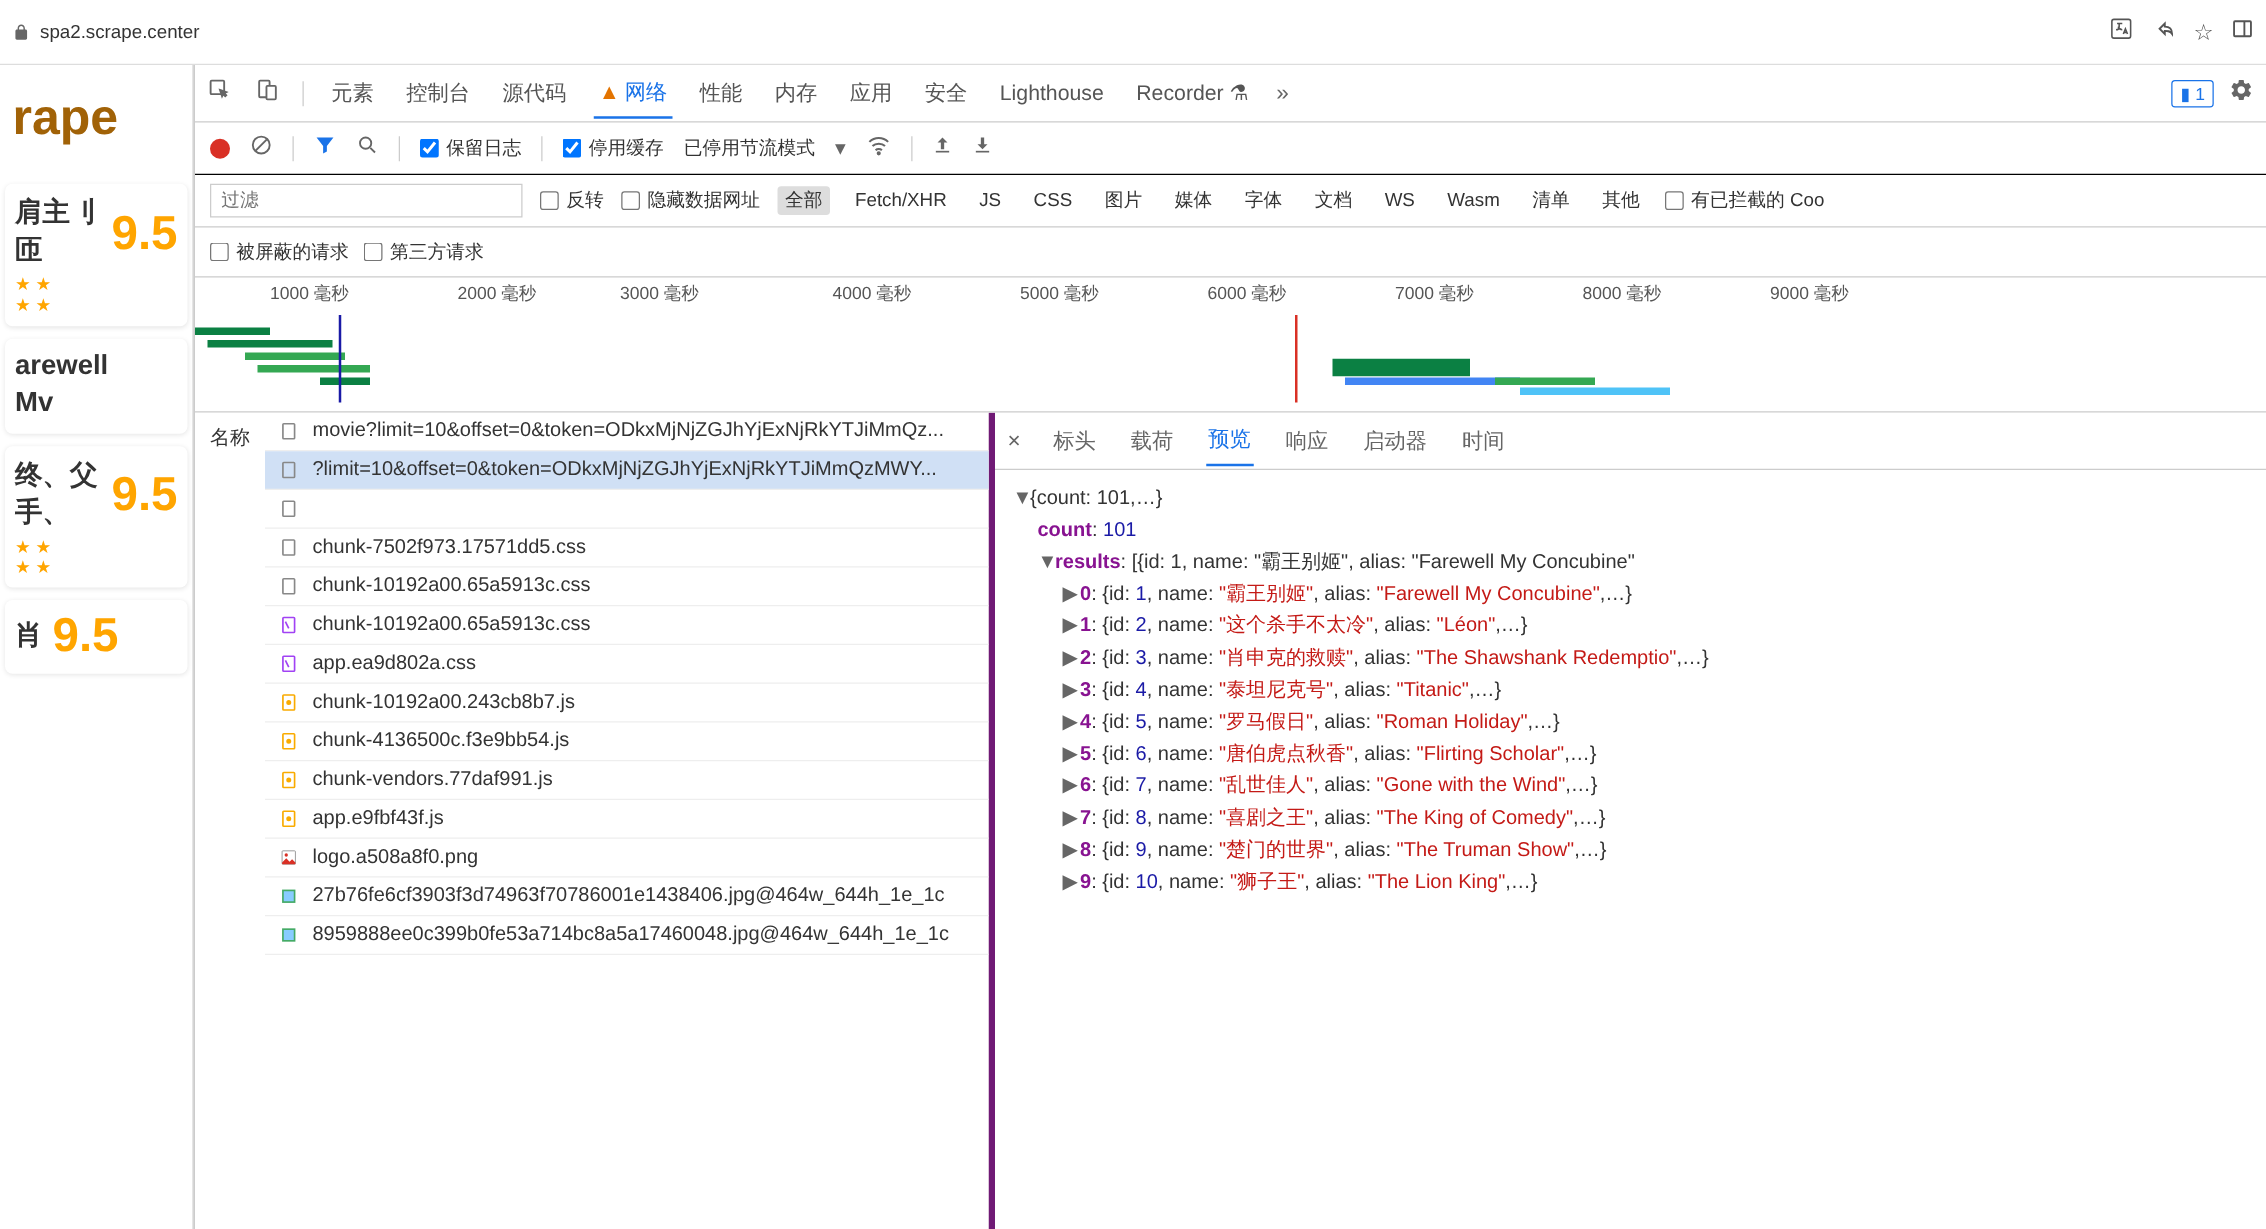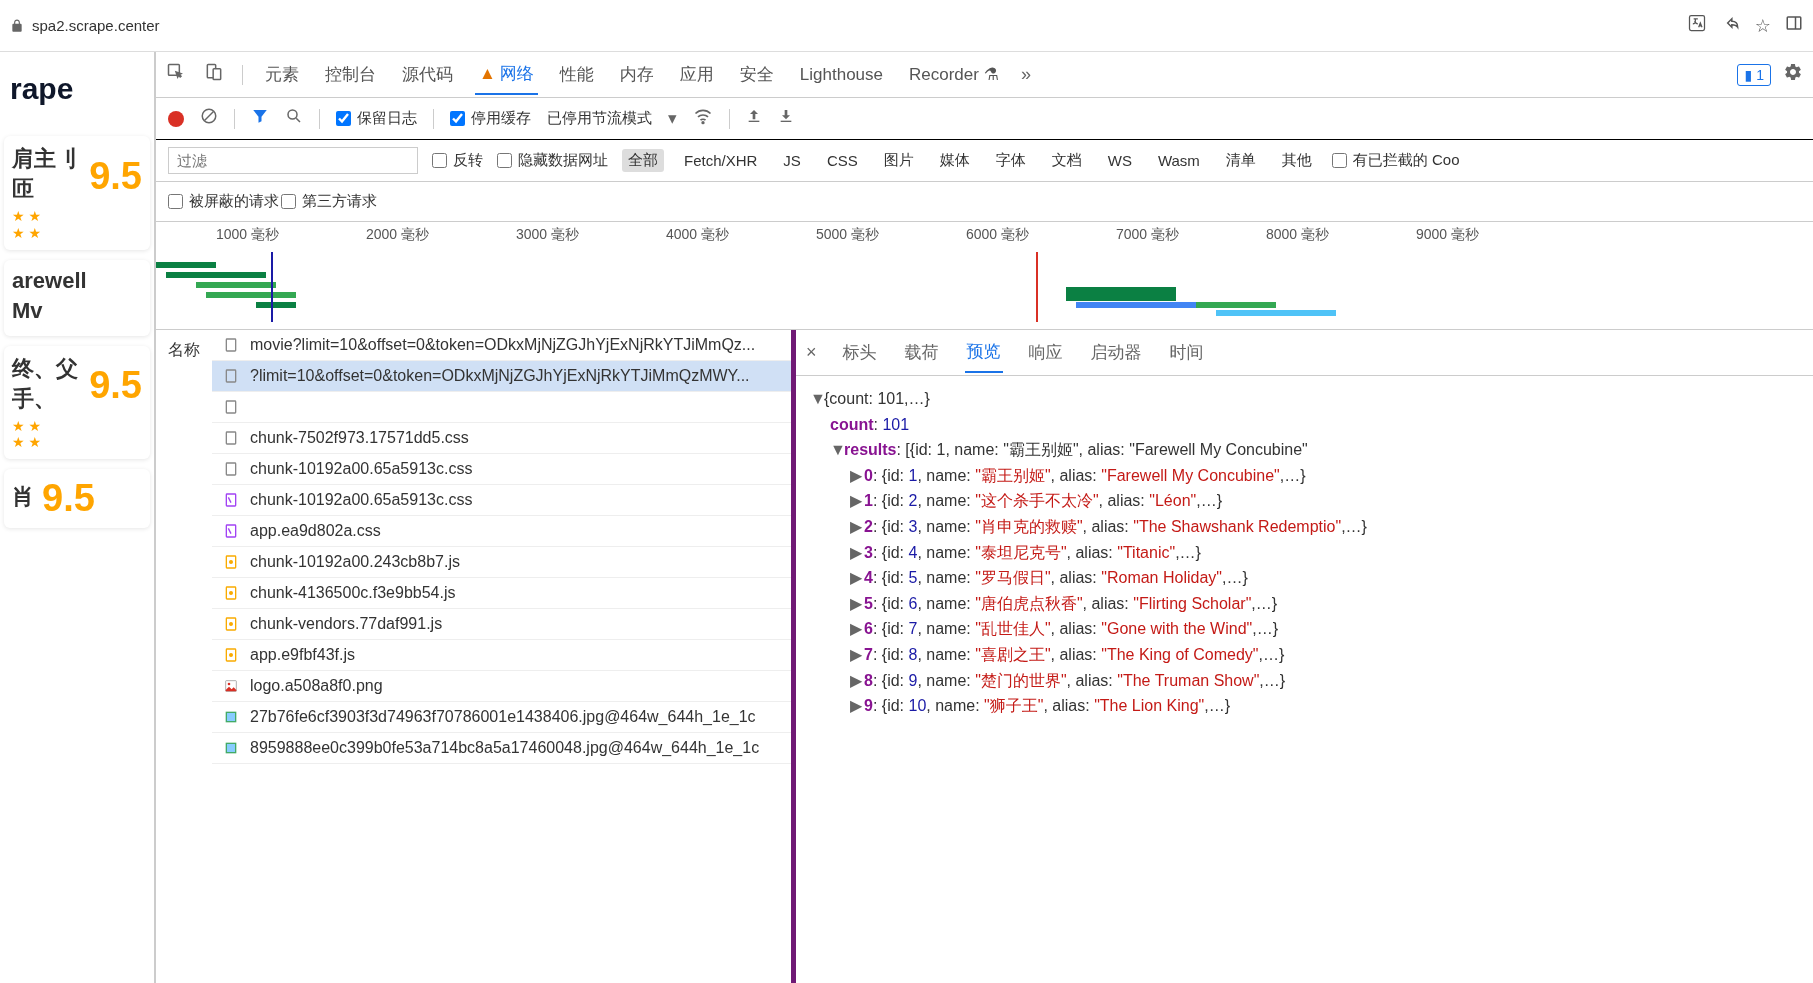--- a/index.html
+++ b/index.html
@@ -4,21 +4,21 @@
 <style>
 * { margin: 0; padding: 0; box-sizing: border-box; font-family: -apple-system, BlinkMacSystemFont, "Segoe UI", Arial, sans-serif; }
 body { background: #fff; font-size: 14px; color: #333; overflow: hidden; }
 .url-bar { display: flex; align-items: center; padding: 6px 10px; border-bottom: 1px solid #ddd; height: 52px; }
 .lock-icon { width: 14px; height: 14px; margin-right: 8px; color: #666; }
 .url-text { flex: 1; font-size: 15px; color: #333; }
 .url-actions { display: flex; gap: 14px; align-items: center; }
 .url-actions span { color: #555; font-size: 18px; cursor: pointer; }
 .main { display: flex; height: calc(100vh - 36px); }
 .left-panel { width: 155px; background: #fff; border-right: 1px solid #ccc; overflow: hidden; }
-.brand { font-size: 30px; font-weight: bold; padding: 20px 10px; color: #0f172a; }
+.brand { font-size: 40px; font-weight: bold; padding: 20px 10px; color: #a16207; }
 .card { background: #fff; margin: 10px 4px; padding: 8px; border-radius: 6px; box-shadow: 0 1px 4px rgba(0,0,0,0.1); }
 .card-row { display: flex; align-items: center; gap: 8px; }
 .rating { font-size: 38px; font-weight: 900; color: #ffa500; }
 .stars { color: #ffa500; font-size: 14px; line-height: 1.2; }
 .partial-text { font-size: 22px; font-weight: bold; color: #333; margin-bottom: 4px; }
 .devtools { flex: 1; display: flex; flex-direction: column; border-left: 1px solid #ccc; }
 .dt-tabs { display: flex; align-items: center; padding: 6px 10px; border-bottom: 1px solid #ccc; gap: 18px; height: 46px; }
 .dt-tab-icon { color: #666; font-size: 18px; cursor: pointer; }
 .dt-tab { font-size: 17px; color: #555; cursor: pointer; padding: 8px 4px; }
 .dt-tab.active { color: #1a73e8; border-bottom: 2px solid #1a73e8; }
@@ -29,21 +29,21 @@
 .dt-toolbar { display: flex; align-items: center; padding: 6px 12px; gap: 16px; border-bottom: 1px solid #000000; height: 42px; }
 .rec-btn { width: 16px; height: 16px; border-radius: 50%; background: #d93025; }
 .tb-icon { color: #666; font-size: 17px; cursor: pointer; }
 .tb-sep { width: 1px; height: 20px; background: #ccc; }
 .cb-label { display: flex; align-items: center; gap: 6px; font-size: 15px; }
 .cb-label input { width: 15px; height: 15px; }
 .dt-filterbar { display: flex; align-items: center; padding: 6px 12px; gap: 14px; border-bottom: 1px solid #ccc; flex-wrap: wrap; height: 42px; }
 .filter-input { width: 250px; padding: 4px 8px; border: 1px solid #ccc; font-size: 15px; }
 .ftype { font-size: 15px; color: #333; cursor: pointer; padding: 2px 6px; }
 .ftype.active { background: #ddd; border-radius: 3px; }
-.dt-filterbar2 { display: flex; align-items: center; padding: 6px 12px; gap: 2px; border-bottom: 1px solid #ccc; height: 40px; }
+.dt-filterbar2 { display: flex; align-items: center; padding: 6px 12px; gap: 12px; border-bottom: 1px solid #ccc; height: 40px; }
 .timeline { height: 108px; border-bottom: 1px solid #ccc; position: relative; padding-top: 4px; }
 .tl-ticks { display: flex; position: relative; height: 20px; }
 .tl-tick { font-size: 14px; color: #555; position: absolute; }
 .tl-bars { position: relative; height: 70px; margin-top: 6px; }
 .tl-bar { position: absolute; height: 6px; }
 .tl-vline { position: absolute; top: 0; bottom: 0; width: 2px; }
 .dt-content { flex: 1; display: flex; overflow: hidden; }
 .req-list { width: 640px; border-right: 5px solid #701a75; display: flex; }
 .req-header { padding: 10px 12px; font-size: 16px; border-bottom: 1px solid #ccc; color: #333; }
 .req-items { flex: 1; overflow-y: auto; }
@@ -258,21 +258,21 @@
       <label class="cb-label">
           <input type="checkbox" style="">
           <span>第三方请求</span>
         </label>
     </div>
 
     <div class="timeline">
       <div class="tl-ticks" id="tl-ticks">
           <span class="tl-tick" style="left: 60px;">1000 毫秒</span>
           <span class="tl-tick" style="left: 210px;">2000 毫秒</span>
-          <span class="tl-tick" style="left: 360px;">3000 毫秒</span>
+          <span class="tl-tick" style="left: 340px;">3000 毫秒</span>
           <span class="tl-tick" style="left: 510px;">4000 毫秒</span>
           <span class="tl-tick" style="left: 660px;">5000 毫秒</span>
           <span class="tl-tick" style="left: 810px;">6000 毫秒</span>
           <span class="tl-tick" style="left: 960px;">7000 毫秒</span>
           <span class="tl-tick" style="left: 1110px;">8000 毫秒</span>
           <span class="tl-tick" style="left: 1260px;">9000 毫秒</span>
         </div>
       <div class="tl-bars">
         <div class="tl-bar" style="left:0px;width:60px;top:10px;background:#0b8043"></div>
         <div class="tl-bar" style="left:10px;width:100px;top:20px;background:#0b8043"></div>

